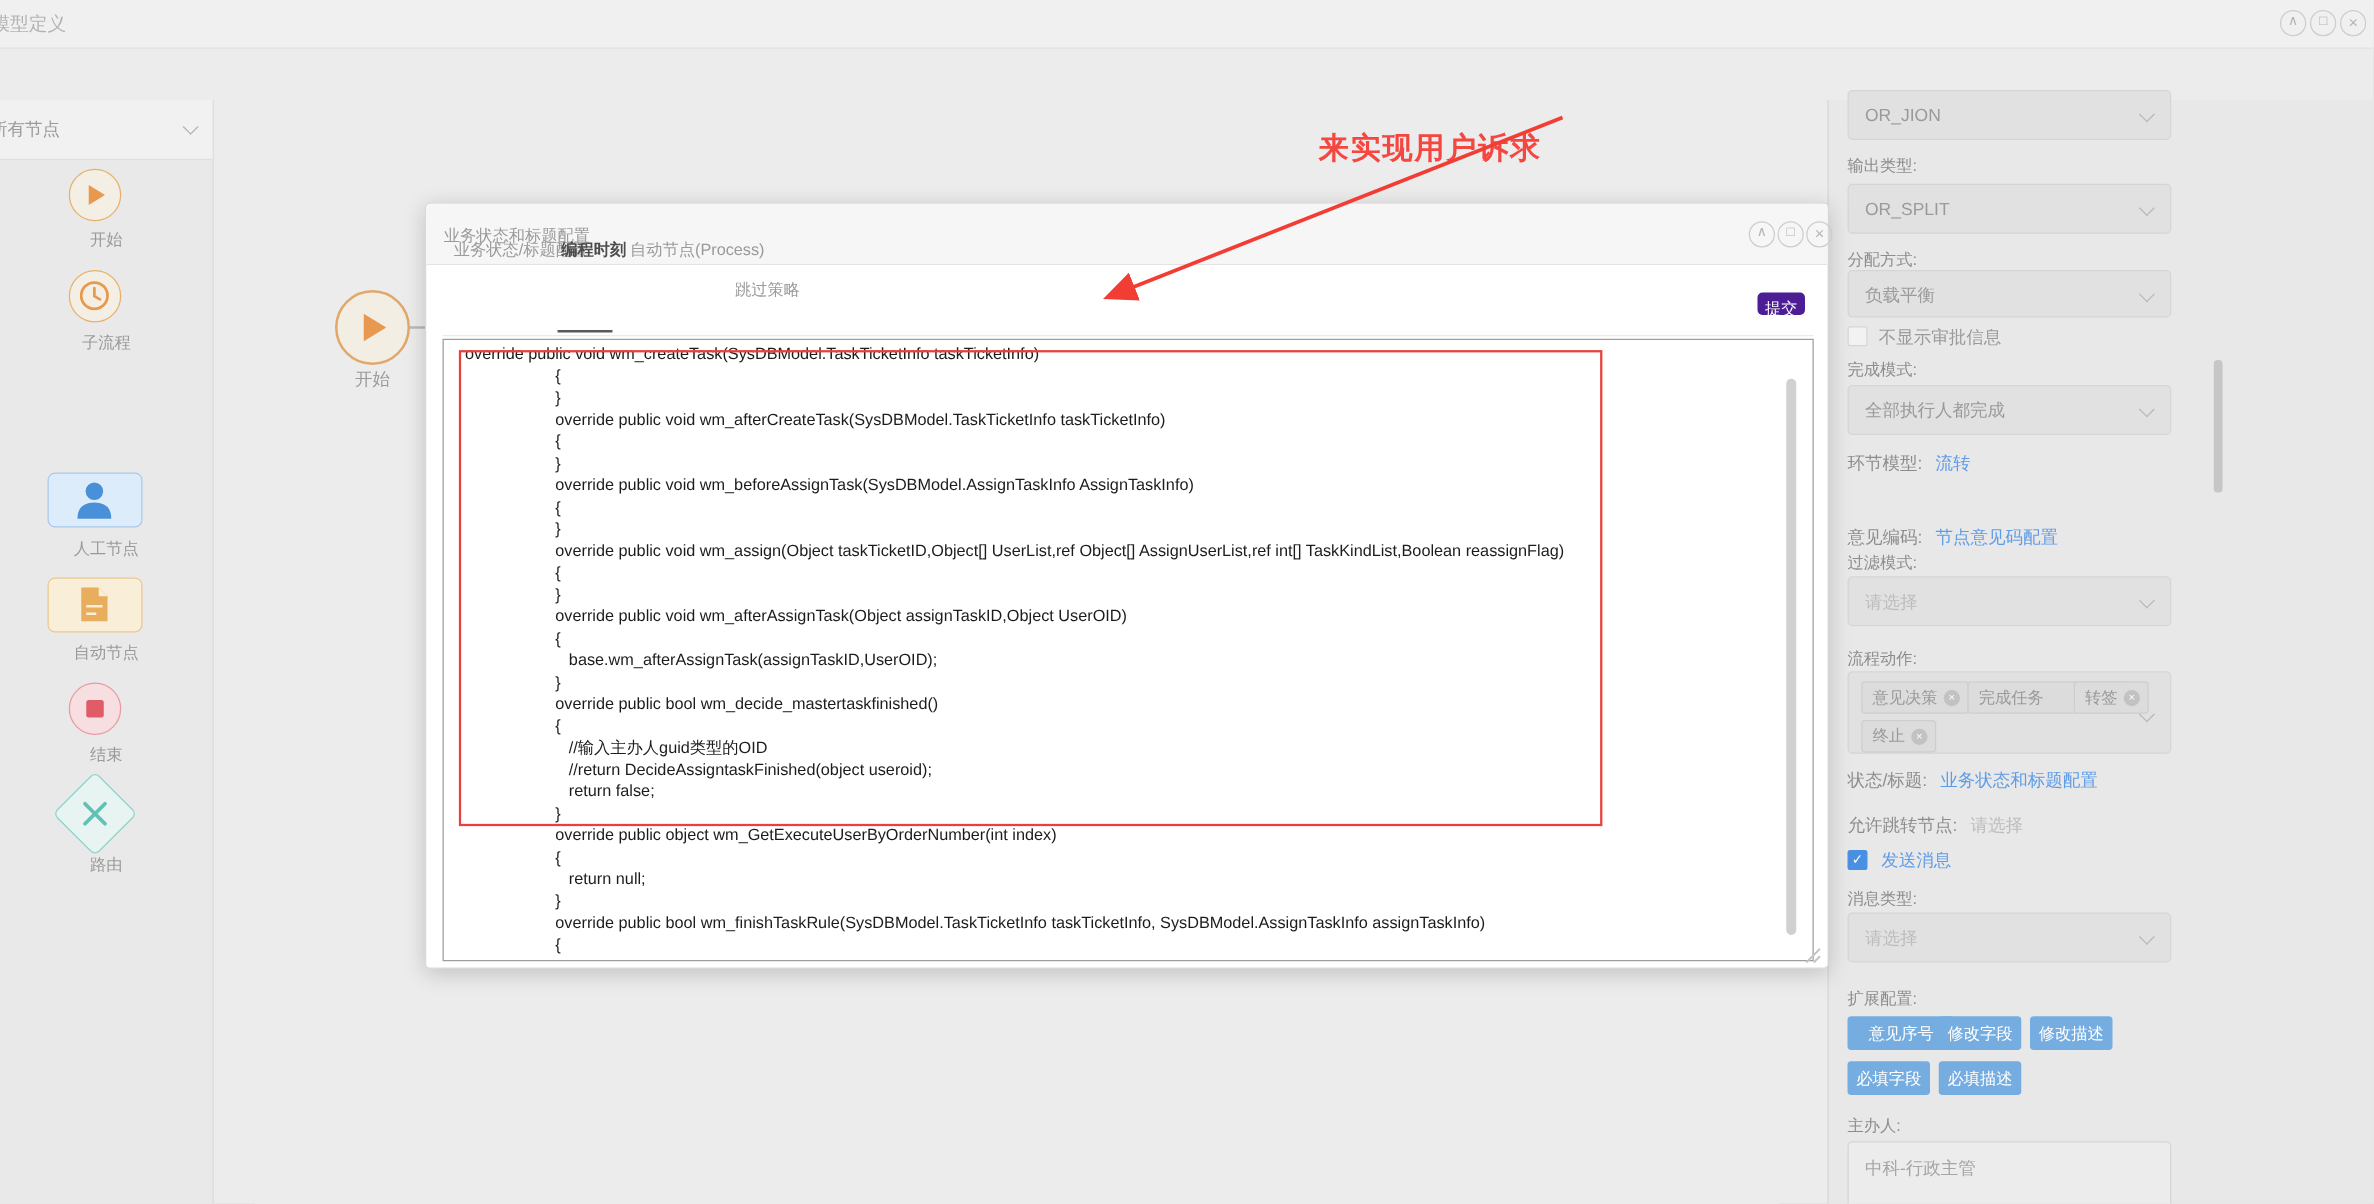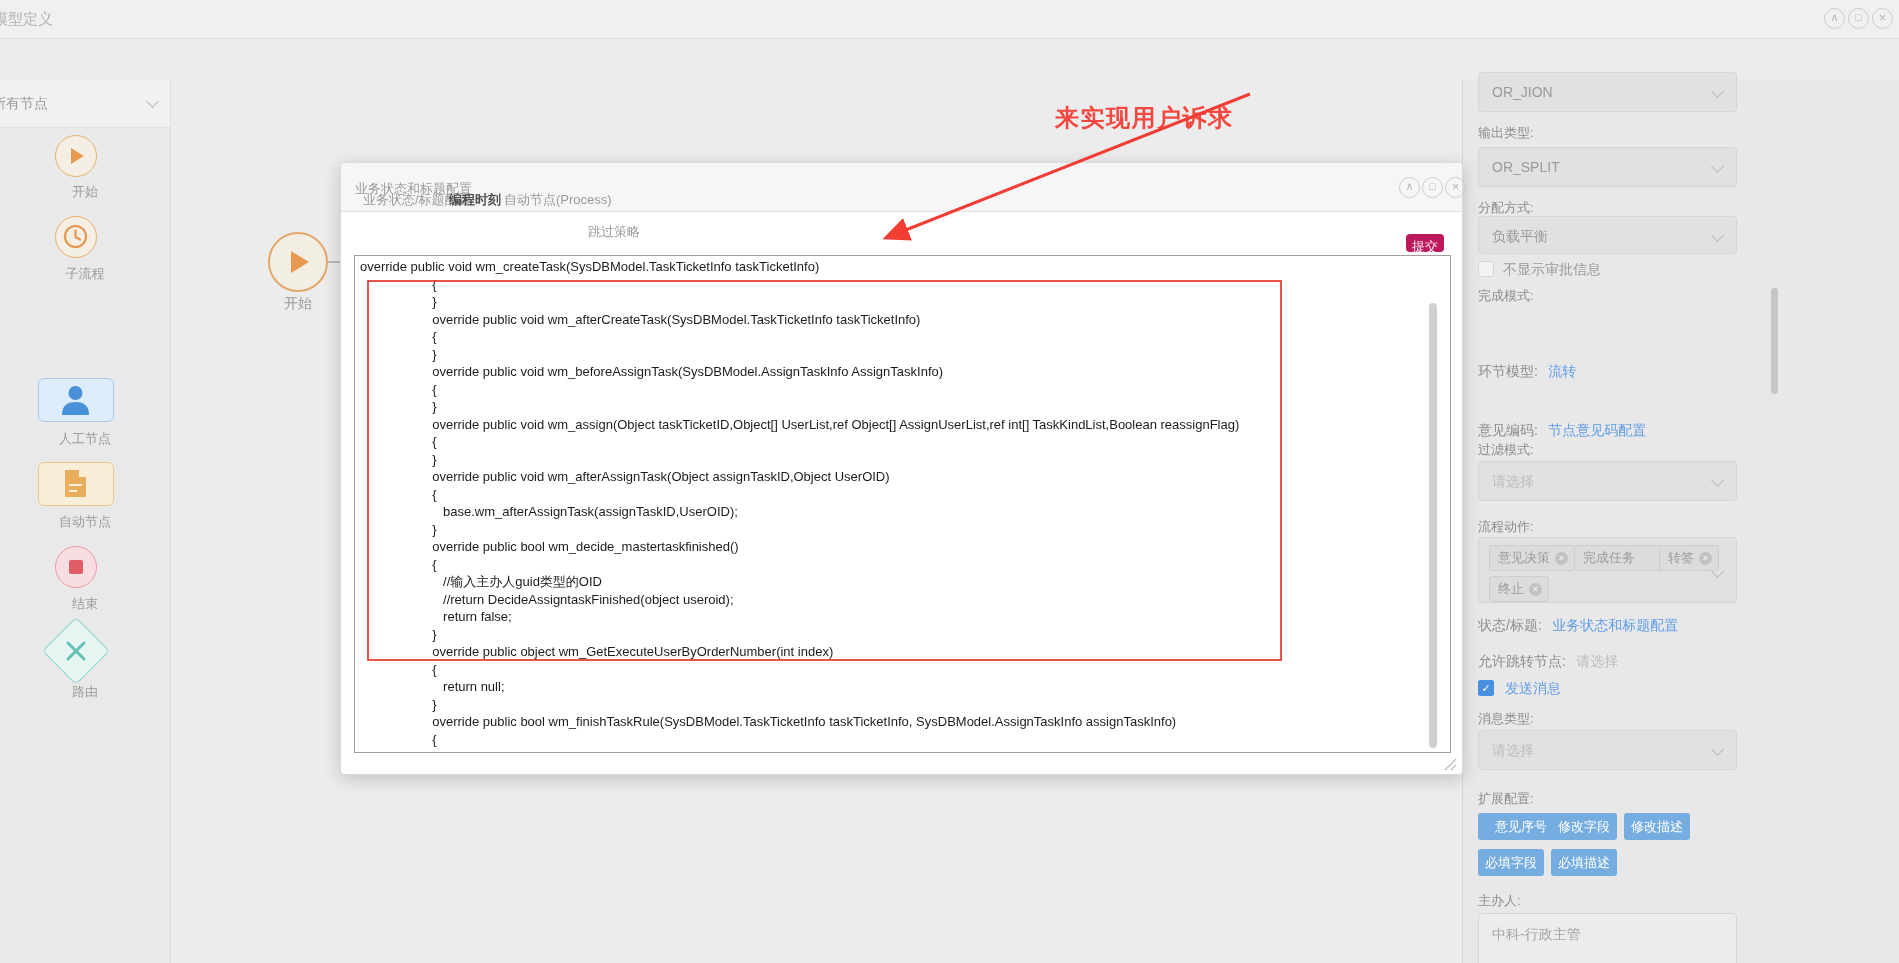--- a/index.html
+++ b/index.html
@@ -30,23 +30,23 @@
   
   #modal{left:340px;top:162px;width:1123px;height:613px;background:#fff;border-radius:4px;
          box-shadow:0 4px 18px rgba(0,0,0,.18);border:1px solid #d9d9d9;box-sizing:border-box;}
   #modal-head{left:0;top:0;width:100%;height:48px;background:#f6f6f6;border-bottom:1px solid #e3e3e3;
               border-radius:4px 4px 0 0;}
   #modal-head .t{position:absolute;left:14px;top:17px;font-size:13px;color:#9a9a9a;}
   .tab{font-size:13px;color:#9a9a9a;top:28px;cursor:default;}
   .tab.active{color:#4d4d4d;font-weight:bold;}
   #tab-underline{left:105px;top:101px;width:44px;height:2px;background:#5a5a5a;}
   #tabs-border{left:13px;top:105px;width:1097px;height:1px;background:#ebebeb;}
-  #submit-btn{left:1065px;top:71px;width:38px;height:18px;background:#be185d;border-radius:4px;
+  #submit-btn{left:1065px;top:71px;width:38px;height:18px;background:#4c1d95;border-radius:4px;
       color:#fff;font-size:13px;text-align:center;line-height:25px;}
-  #codebox{left:13px;top:92px;width:1097px;height:498px;border:1px solid #9e9e9e;background:#fff;box-sizing:border-box;overflow:hidden;}
+  #codebox{left:13px;top:108px;width:1097px;height:498px;border:1px solid #9e9e9e;background:#fff;box-sizing:border-box;overflow:hidden;padding-left:12px;}
   #codebox pre{margin:0;padding:2px 0 0 5px;font-family:"Liberation Sans","DejaVu Sans",sans-serif;
       font-size:13px;line-height:17.5px;color:#1c1c1c;white-space:pre;}
   #modal-scroll{left:1088px;top:140px;width:8px;height:445px;background:#d0d0d0;border-radius:4px;}
   
   #panel{left:1462px;top:80px;width:437px;height:883px;background:#e9e8e8;border-left:1px solid #d6d6d6;}
   .plbl{left:15px;font-size:13px;color:#8d8d8d;}
   .psel{left:15px;width:259px;height:40px;background:#e2e1e1;border:1px solid #d5d5d5;border-radius:4px;box-sizing:border-box;}
   .psel .v{position:absolute;left:13px;top:11px;font-size:14px;color:#9a9a9a;}
   .psel .v.ph{color:#bdbdbd;}
   .psel .chev{position:absolute;right:14px;top:14px;border-color:#b8b8b8;}
@@ -147,20 +147,24 @@
     <div class="abs plbl" style="top:119px;">分配方式:</div>
     <div class="abs psel" style="top:136px;height:38px;">
       <span class="v">负载平衡</span>
         <span class="chev"></span>
     </div>
 
     <div class="abs cb" style="left:15px;top:181px;"></div>
     <div class="abs" style="left:40px;top:181px;font-size:14px;color:#9a9a9a;">不显示审批信息</div>
 
     <div class="abs plbl" style="top:207px;">完成模式:</div>
+    <div class="abs psel" style="top:228px;">
+      <span class="v">全部执行人都完成</span>
+        <span class="chev"></span>
+    </div>
 
     <div class="abs" style="left:15px;top:282px;">
       <span class="prowlbl">环节模型:</span>
       <span class="plink" style="margin-left:6px;">流转</span>
     </div>
 
     <div class="abs" style="left:15px;top:341px;">
       <span class="prowlbl">意见编码:</span>
       <span class="plink" style="margin-left:6px;">节点意见码配置</span>
     </div>

